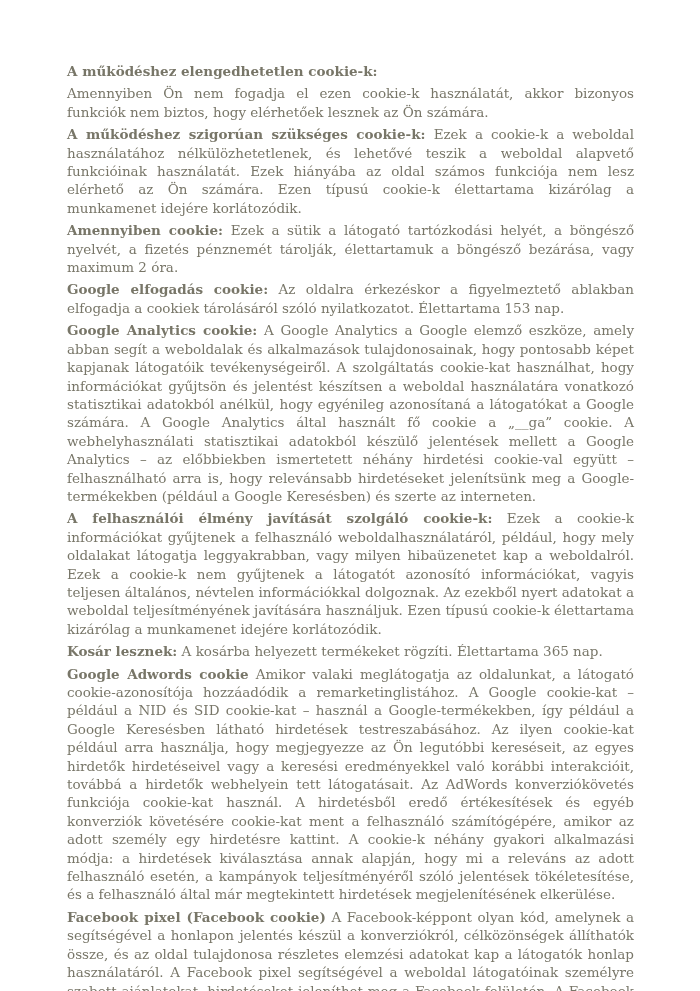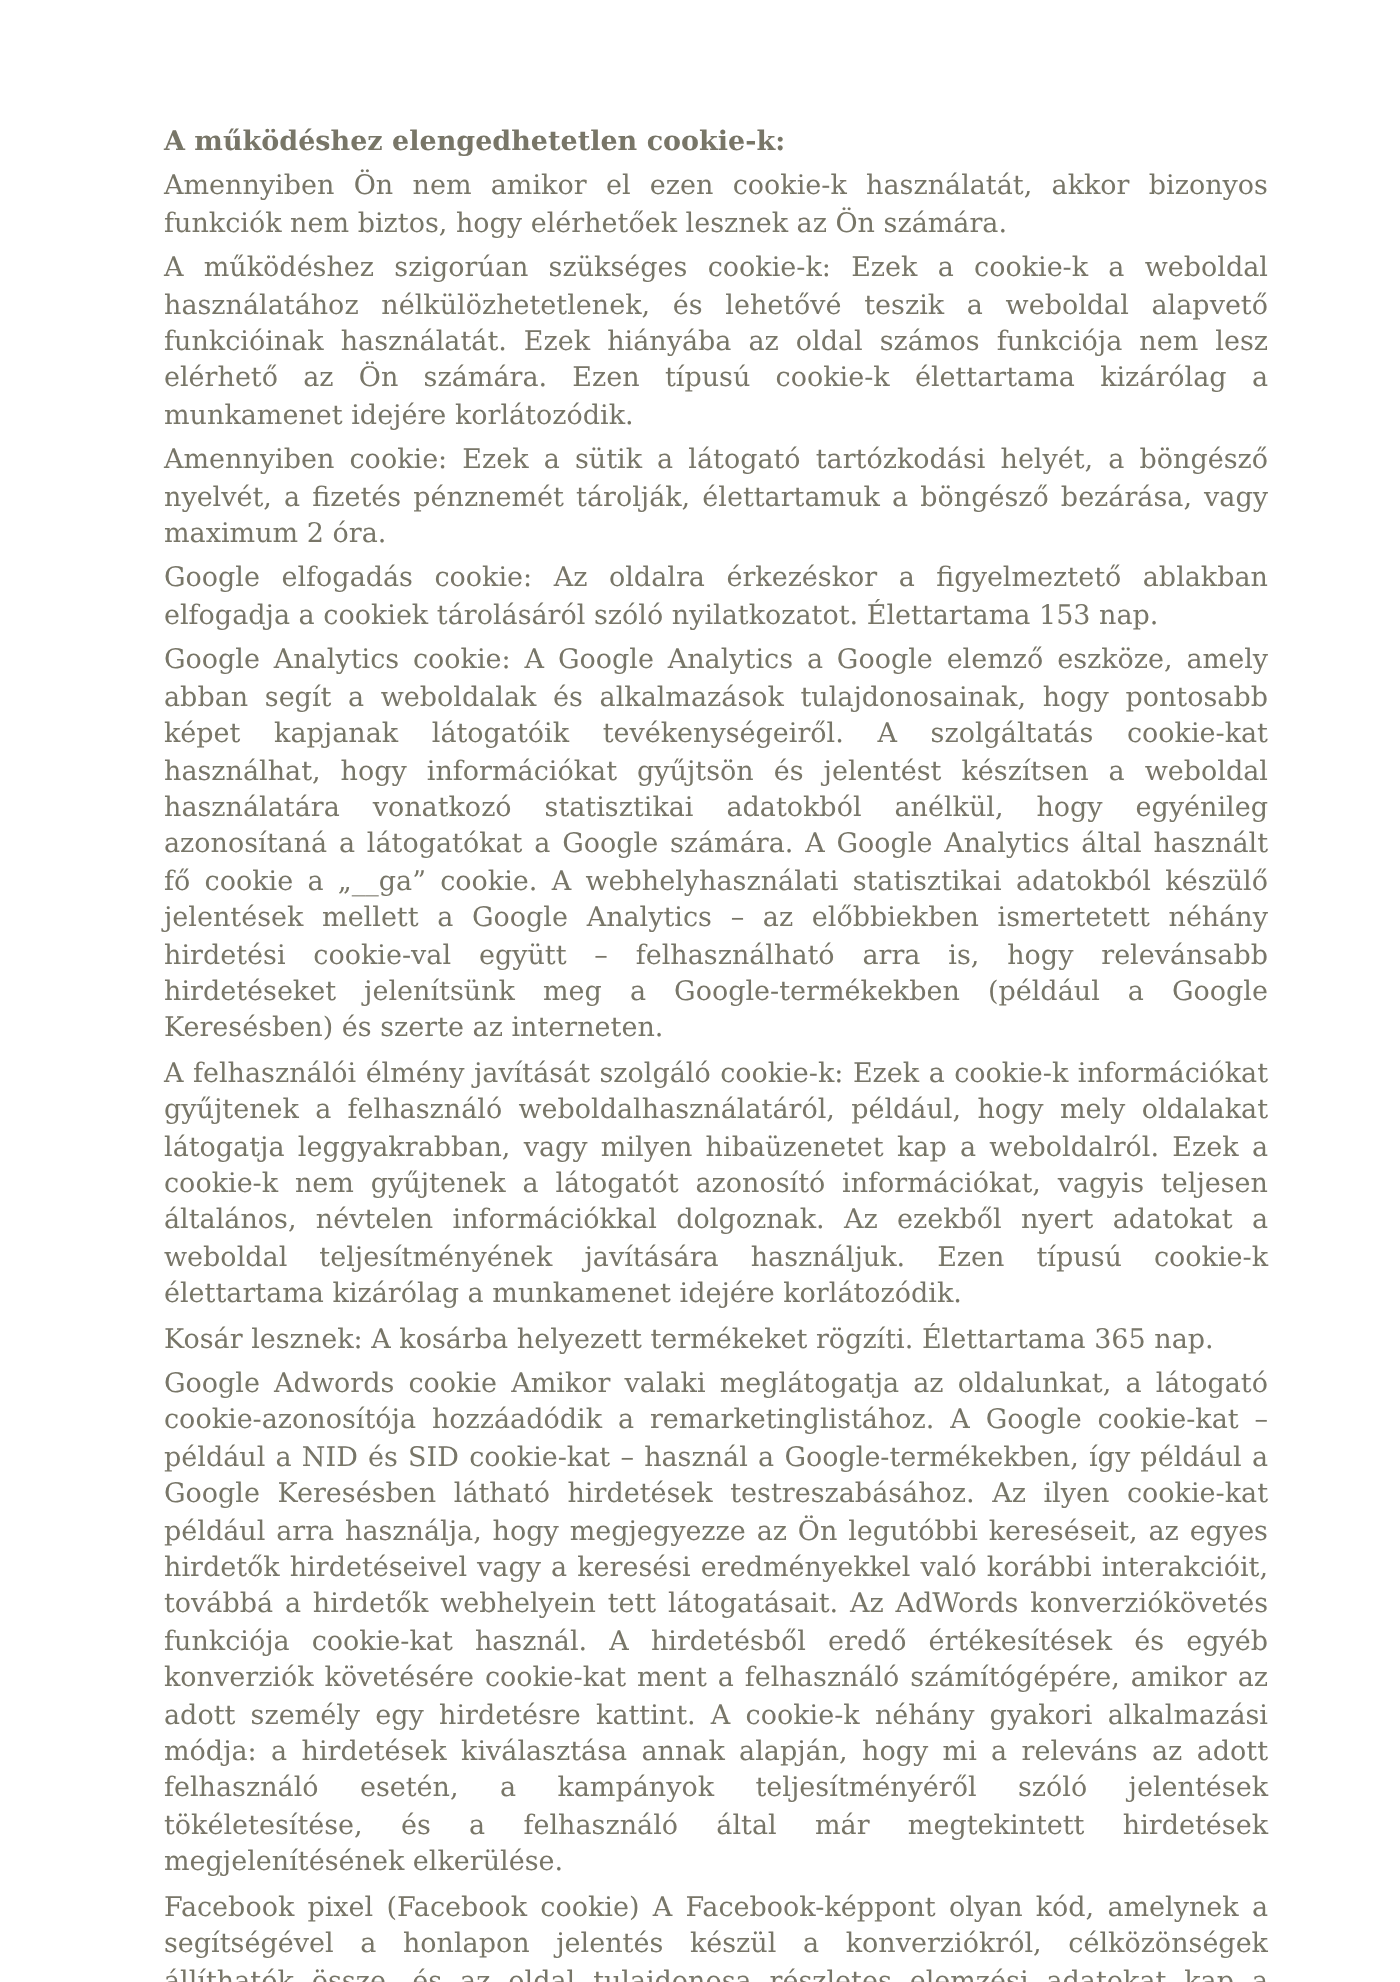--- a/index.html
+++ b/index.html
@@ -20,37 +20,37 @@
     padding: 62px 66px 0 66px;
     background: #ffffff;
   }
   .doc {
     font-size: 13.5px;
     line-height: 18.4px;
     text-align: justify;
     letter-spacing: 0px;
   }
   .doc p {
-    margin: 0 0 4px 16px;
+    margin: 0 0 4px 1px;
   }
   .doc p.heading {
     font-weight: bold;
     text-align: left;
   }
   .doc strong {
-    font-weight: normal;
+    font-weight: bold;
   }
 </style>
 </head>
 <body style="color: rgb(120, 118, 104); background: rgb(255, 255, 255);">
 
 <div class="page">
   <div class="doc">
       <p class="heading">A működéshez elengedhetetlen cookie-k:</p>
-      <p class="para"><span>Amennyiben Ön nem amikor el ezen cookie-k használatát, akkor bizonyos funkciók nem biztos, hogy elérhetőek lesznek az Ön számára.</span></p>
+      <p class="para"><span>Amennyiben Ön nem fogadja el ezen cookie-k használatát, akkor bizonyos funkciók nem biztos, hogy elérhetőek lesznek az Ön számára.</span></p>
       <p class="para"><strong>A működéshez szigorúan szükséges cookie-k:</strong><span> Ezek a cookie-k a weboldal használatához nélkülözhetetlenek, és lehetővé teszik a weboldal alapvető funkcióinak használatát. Ezek hiányába az oldal számos funkciója nem lesz elérhető az Ön számára. Ezen típusú cookie-k élettartama kizárólag a munkamenet idejére korlátozódik.</span></p>
       <p class="para"><strong>Amennyiben cookie:</strong><span> Ezek a sütik a látogató tartózkodási helyét, a böngésző nyelvét, a fizetés pénznemét tárolják, élettartamuk a böngésző bezárása, vagy maximum 2 óra.</span></p>
       <p class="para"><strong>Google elfogadás cookie:</strong><span> Az oldalra érkezéskor a figyelmeztető ablakban elfogadja a cookiek tárolásáról szóló nyilatkozatot. Élettartama 153 nap.</span></p>
       <p class="para"><strong>Google Analytics cookie:</strong><span> A Google Analytics a Google elemző eszköze, amely abban segít a weboldalak és alkalmazások tulajdonosainak, hogy pontosabb képet kapjanak látogatóik tevékenységeiről. A szolgáltatás cookie-kat használhat, hogy információkat gyűjtsön és jelentést készítsen a weboldal használatára vonatkozó statisztikai adatokból anélkül, hogy egyénileg azonosítaná a látogatókat a Google számára. A Google Analytics által használt fő cookie a „__ga” cookie. A webhelyhasználati statisztikai adatokból készülő jelentések mellett a Google Analytics – az előbbiekben ismertetett néhány hirdetési cookie-val együtt – felhasználható arra is, hogy relevánsabb hirdetéseket jelenítsünk meg a Google-termékekben (például a Google Keresésben) és szerte az interneten.</span></p>
       <p class="para"><strong>A felhasználói élmény javítását szolgáló cookie-k:</strong><span> Ezek a cookie-k információkat gyűjtenek a felhasználó weboldalhasználatáról, például, hogy mely oldalakat látogatja leggyakrabban, vagy milyen hibaüzenetet kap a weboldalról. Ezek a cookie-k nem gyűjtenek a látogatót azonosító információkat, vagyis teljesen általános, névtelen információkkal dolgoznak. Az ezekből nyert adatokat a weboldal teljesítményének javítására használjuk. Ezen típusú cookie-k élettartama kizárólag a munkamenet idejére korlátozódik.</span></p>
       <p class="para"><strong>Kosár lesznek:</strong><span> A kosárba helyezett termékeket rögzíti. Élettartama 365 nap.</span></p>
       <p class="para"><strong>Google Adwords cookie</strong><span> Amikor valaki meglátogatja az oldalunkat, a látogató cookie-azonosítója hozzáadódik a remarketinglistához. A Google cookie-kat – például a NID és SID cookie-kat – használ a Google-termékekben, így például a Google Keresésben látható hirdetések testreszabásához. Az ilyen cookie-kat például arra használja, hogy megjegyezze az Ön legutóbbi kereséseit, az egyes hirdetők hirdetéseivel vagy a keresési eredményekkel való korábbi interakcióit, továbbá a hirdetők webhelyein tett látogatásait. Az AdWords konverziókövetés funkciója cookie-kat használ. A hirdetésből eredő értékesítések és egyéb konverziók követésére cookie-kat ment a felhasználó számítógépére, amikor az adott személy egy hirdetésre kattint. A cookie-k néhány gyakori alkalmazási módja: a hirdetések kiválasztása annak alapján, hogy mi a releváns az adott felhasználó esetén, a kampányok teljesítményéről szóló jelentések tökéletesítése, és a felhasználó által már megtekintett hirdetések megjelenítésének elkerülése.</span></p>
       <p class="para"><strong>Facebook pixel (Facebook cookie)</strong><span> A Facebook-képpont olyan kód, amelynek a segítségével a honlapon jelentés készül a konverziókról, célközönségek állíthatók össze, és az oldal tulajdonosa részletes elemzési adatokat kap a látogatók honlap használatáról. A Facebook pixel segítségével a weboldal látogatóinak személyre szabott ajánlatokat, hirdetéseket jeleníthet meg a Facebook felületén. A Facebook adatkezelési szabályzatát itt tanulmányozhatja: https://www.facebook.com/privacy/explanation</span></p>
     </div>
 </div>

